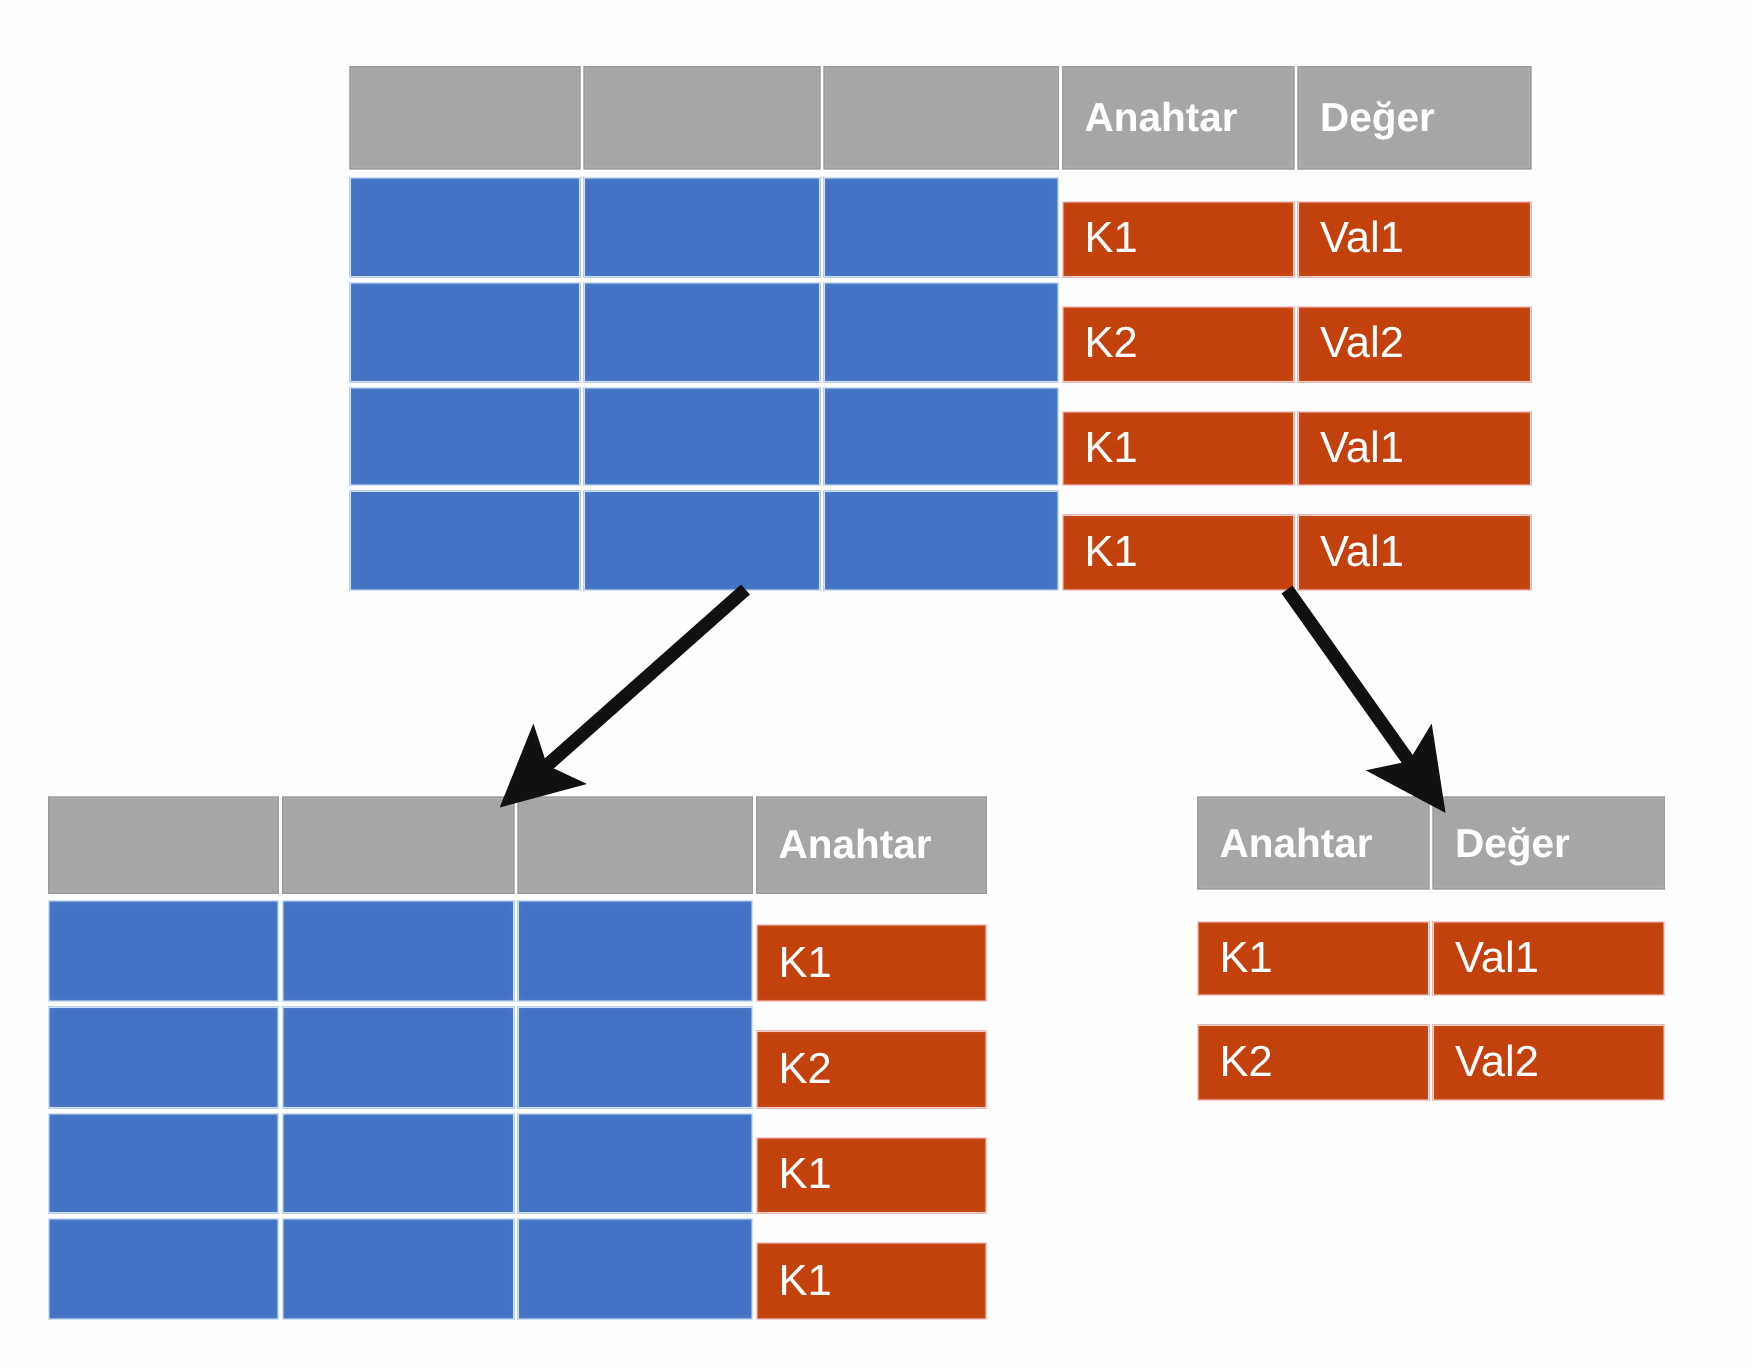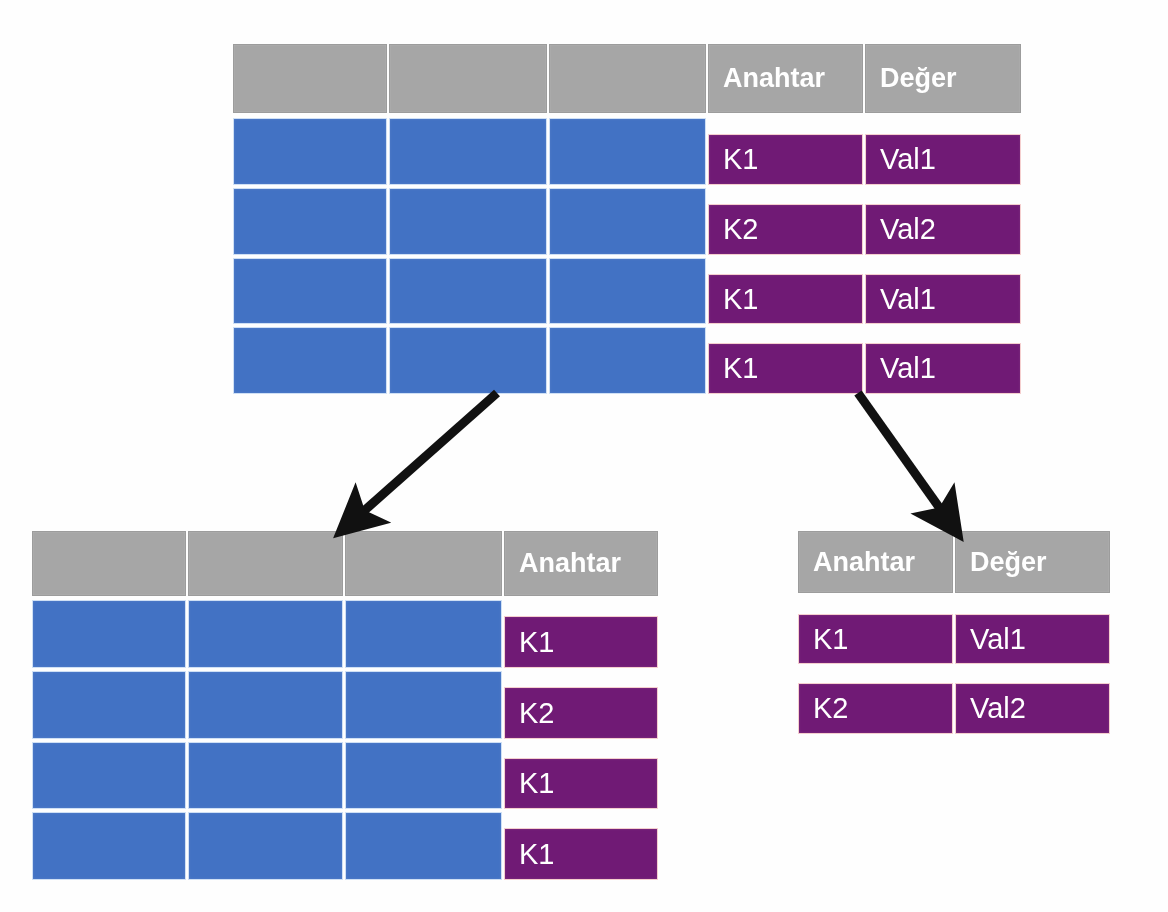--- a/index.html
+++ b/index.html
@@ -46,21 +46,21 @@
     box-shadow: inset 0 0 2px rgba(255,255,255,0.18);
   }
 
   .cell.blue {
     background: #4272c4;
     border: 1px solid #cfe0f5;
     box-shadow: inset 0 0 3px rgba(255,255,255,0.10);
   }
 
   .cell.red {
-    background: #701a75;
+    background: #c2410c;
     border: 1px solid #f5cfcf;
     box-shadow: inset 0 0 3px rgba(255,255,255,0.10);
     margin-top: 16px;
   }
 
   .cell.empty { border-color: #cfe0f5; }
 
   .pad { padding-left: 14px; }
 
   

